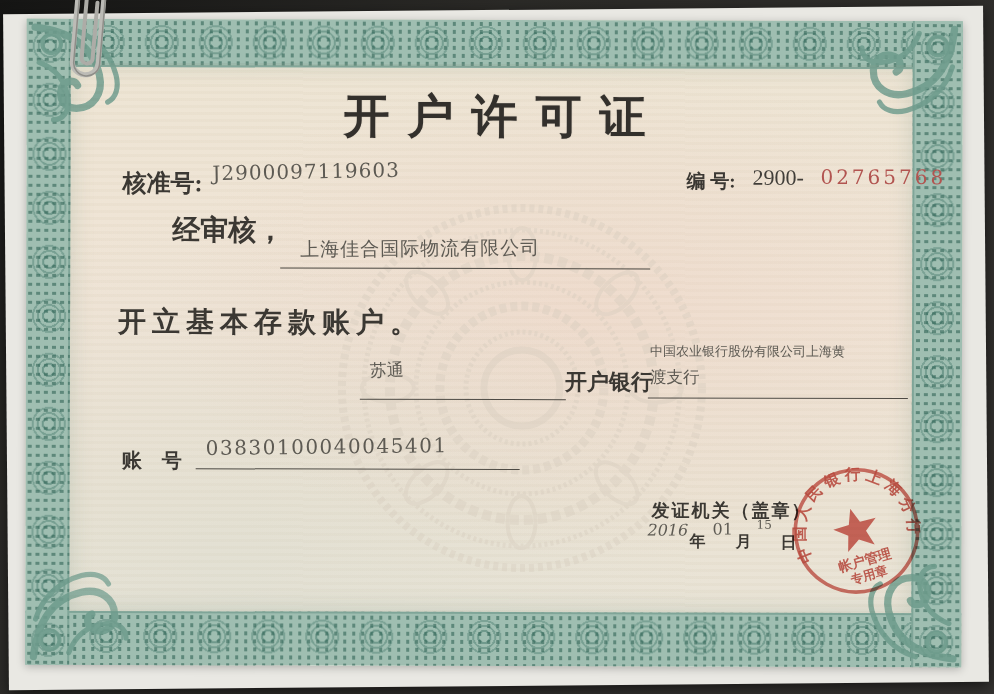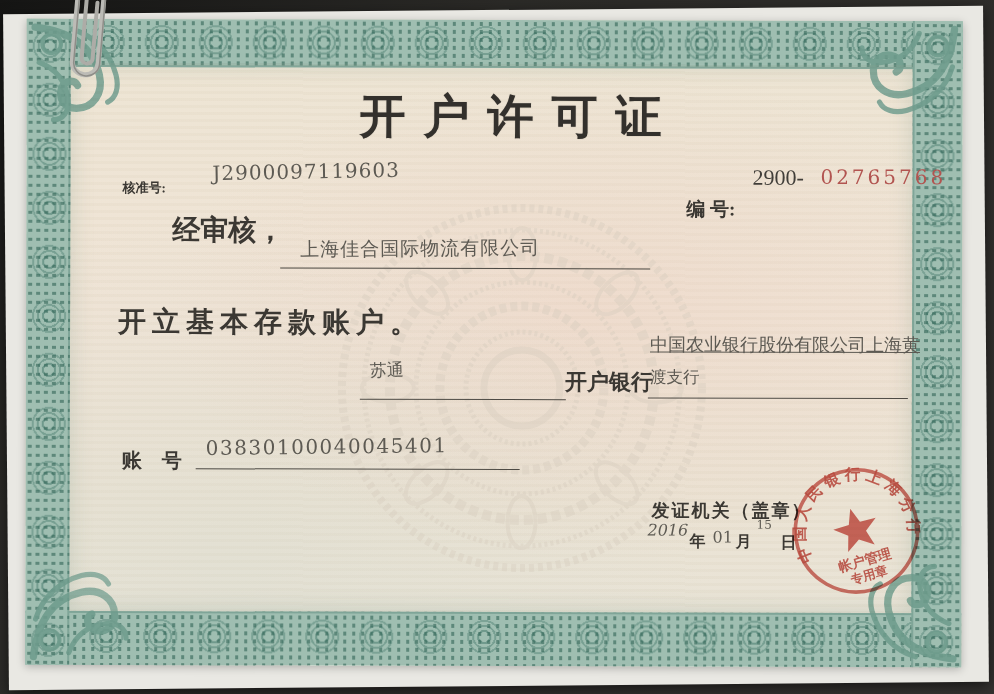--- a/index.html
+++ b/index.html
@@ -54,21 +54,21 @@
   .corner.tl{left:2px;top:2px;}
   .corner.tr{right:2px;top:2px;transform:rotate(90deg);}
   .corner.br{right:2px;bottom:2px;transform:rotate(180deg);}
   .corner.bl{left:2px;bottom:2px;transform:rotate(270deg);}
   
   .watermark{position:absolute;left:300px;top:172px;width:392px;height:392px;opacity:.55;pointer-events:none;}
   
   .content{position:absolute;inset:0;color:#3a3734;}
   .abs{position:absolute;white-space:nowrap;}
   .title{
-    left:50%;top:66px;transform:translateX(-50%);margin-left:25px;
+    left:50%;top:66px;transform:translateX(-50%);margin-left:9px;
     font-size:46px;font-weight:bold;letter-spacing:18px;color:#33302c;
     text-shadow:0 0 1px rgba(60,55,50,.4);
   }
   .lbl{font-weight:bold;color:#3b3833;}
   .val{color:#5d5a53;font-family:"DejaVu Serif","Liberation Serif",serif;}
   .underline{position:absolute;height:0;border-bottom:1.6px solid #4d4a44;}
   .red{color:#b25450;}
   
   .stamp{
     position:absolute;left:765px;top:444px;width:132px;height:132px;
@@ -141,49 +141,49 @@
         <ellipse cx="291" cy="101" rx="14" ry="26" stroke-width="4" transform="rotate(45 291 101)"></ellipse>
         <ellipse cx="101" cy="291" rx="14" ry="26" stroke-width="4" transform="rotate(45 101 291)"></ellipse>
         <ellipse cx="291" cy="291" rx="14" ry="26" stroke-width="4" transform="rotate(-45 291 291)"></ellipse>
       </g>
     </svg>
   </div>
 
   <div class="content">
     <div class="abs title">开户许可证</div>
 
-    <div class="abs lbl" style="left:96px;top:148px;font-size:13px;margin-top:12px;">核准号:</div>
+    <div class="abs lbl" style="left:96px;top:148px;font-size:24px;">核准号:</div>
     <div class="abs val" style="left:186px;top:140px;font-size:20px;letter-spacing:1px;transform:rotate(-1.2deg);">J2900097119603</div>
 
-    <div class="abs lbl" style="left:660px;top:148px;font-size:19px;margin-top:28px;">编 号:</div>
+    <div class="abs lbl" style="left:660px;top:148px;font-size:19px;">编 号:</div>
     <div class="abs" style="left:726px;top:144px;font-size:22px;color:#413e39;">2900-</div>
     <div class="abs val red" style="left:794px;top:144px;font-size:20px;letter-spacing:3px;">02765768</div>
 
     <div class="abs lbl" style="left:146px;top:192px;font-size:28px;">经审核，</div>
     <div class="underline" style="left:254px;top:248px;width:370px;"></div>
     <div class="abs val" style="left:274px;top:216px;font-size:19px;letter-spacing:1px;transform:rotate(-0.6deg);">上海佳合国际物流有限公司</div>
 
     <div class="abs lbl" style="left:92px;top:284px;font-size:28px;letter-spacing:6px;">开立基本存款账户。</div>
 
     <div class="underline" style="left:334px;top:379px;width:206px;"></div>
     <div class="abs val" style="left:344px;top:339px;font-size:17px;transform:rotate(-2deg);">苏通</div>
 
     <div class="abs lbl" style="left:539px;top:347px;font-size:22px;">开户银行</div>
-    <div class="abs val" style="left:624px;top:312px;font-size:18px;text-decoration:underline;">中国农业银行股份有限公司上海黄</div>
+    <div class="abs val" style="left:624px;top:322px;font-size:13px;">中国农业银行股份有限公司上海黄</div>
     <div class="abs val" style="left:624px;top:346px;font-size:16.5px;">渡支行</div>
     <div class="underline" style="left:622px;top:377px;width:260px;"></div>
 
     <div class="abs lbl" style="left:96px;top:428px;font-size:20px;">账　号</div>
     <div class="abs val" style="left:180px;top:415px;font-size:20px;letter-spacing:1.5px;transform:rotate(-0.8deg);">03830100040045401</div>
     <div class="underline" style="left:170px;top:449px;width:324px;"></div>
 
     <div class="abs lbl" style="left:626px;top:478px;font-size:18px;letter-spacing:2px;">发证机关（盖章）</div>
     <div class="abs val" style="left:622px;top:500px;font-size:16px;font-style:italic;">2016</div>
     <div class="abs lbl" style="left:664px;top:511px;font-size:16px;">年</div>
-    <div class="abs val" style="left:687px;top:499px;font-size:16px;margin-top:8px;">01</div>
+    <div class="abs val" style="left:687px;top:499px;font-size:16px;">01</div>
     <div class="abs lbl" style="left:710px;top:511px;font-size:16px;">月</div>
     <div class="abs val" style="left:731px;top:497px;font-size:12px;">15</div>
     <div class="abs lbl" style="left:755px;top:512px;font-size:16px;">日</div>
 
     <div class="stamp">
       <svg viewBox="0 0 132 132">
         <circle cx="66" cy="66" r="61" fill="none" stroke="rgba(198,66,56,.82)" stroke-width="3.6"></circle>
         <defs>
           <path id="arcPath" d="M 17,84 A 52,52 0 1 1 115,84" fill="none"></path>
         </defs>

